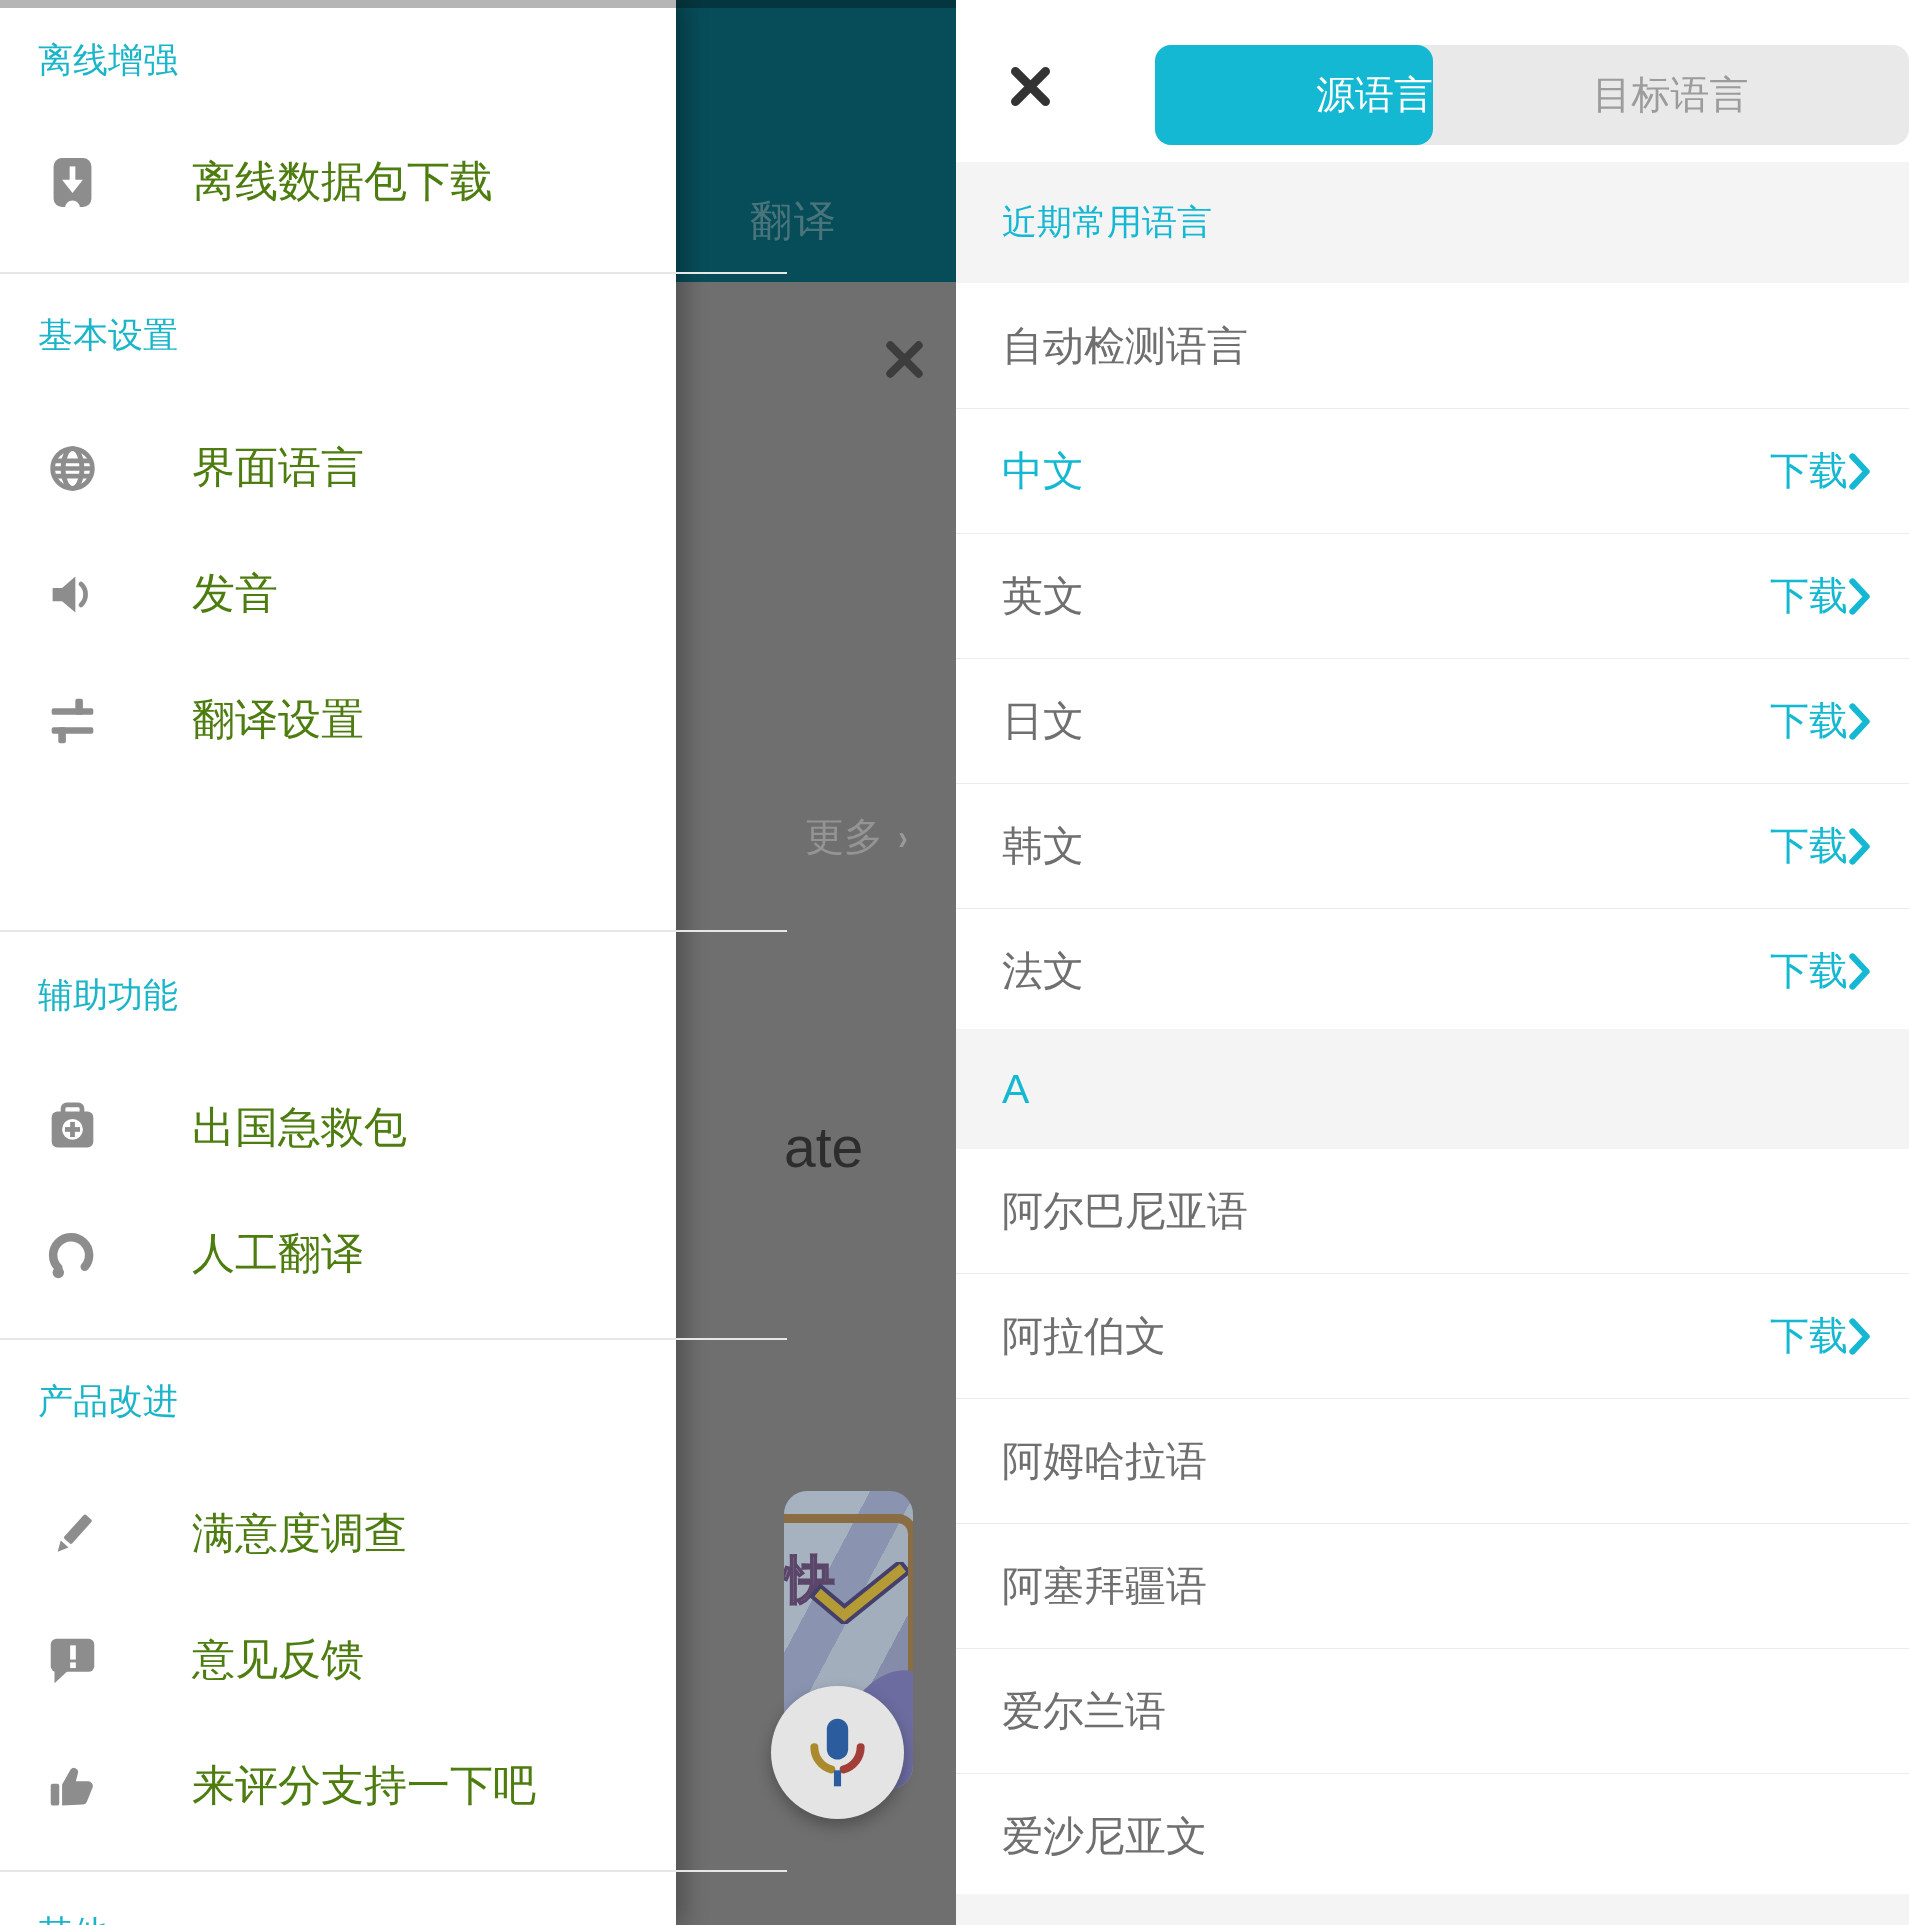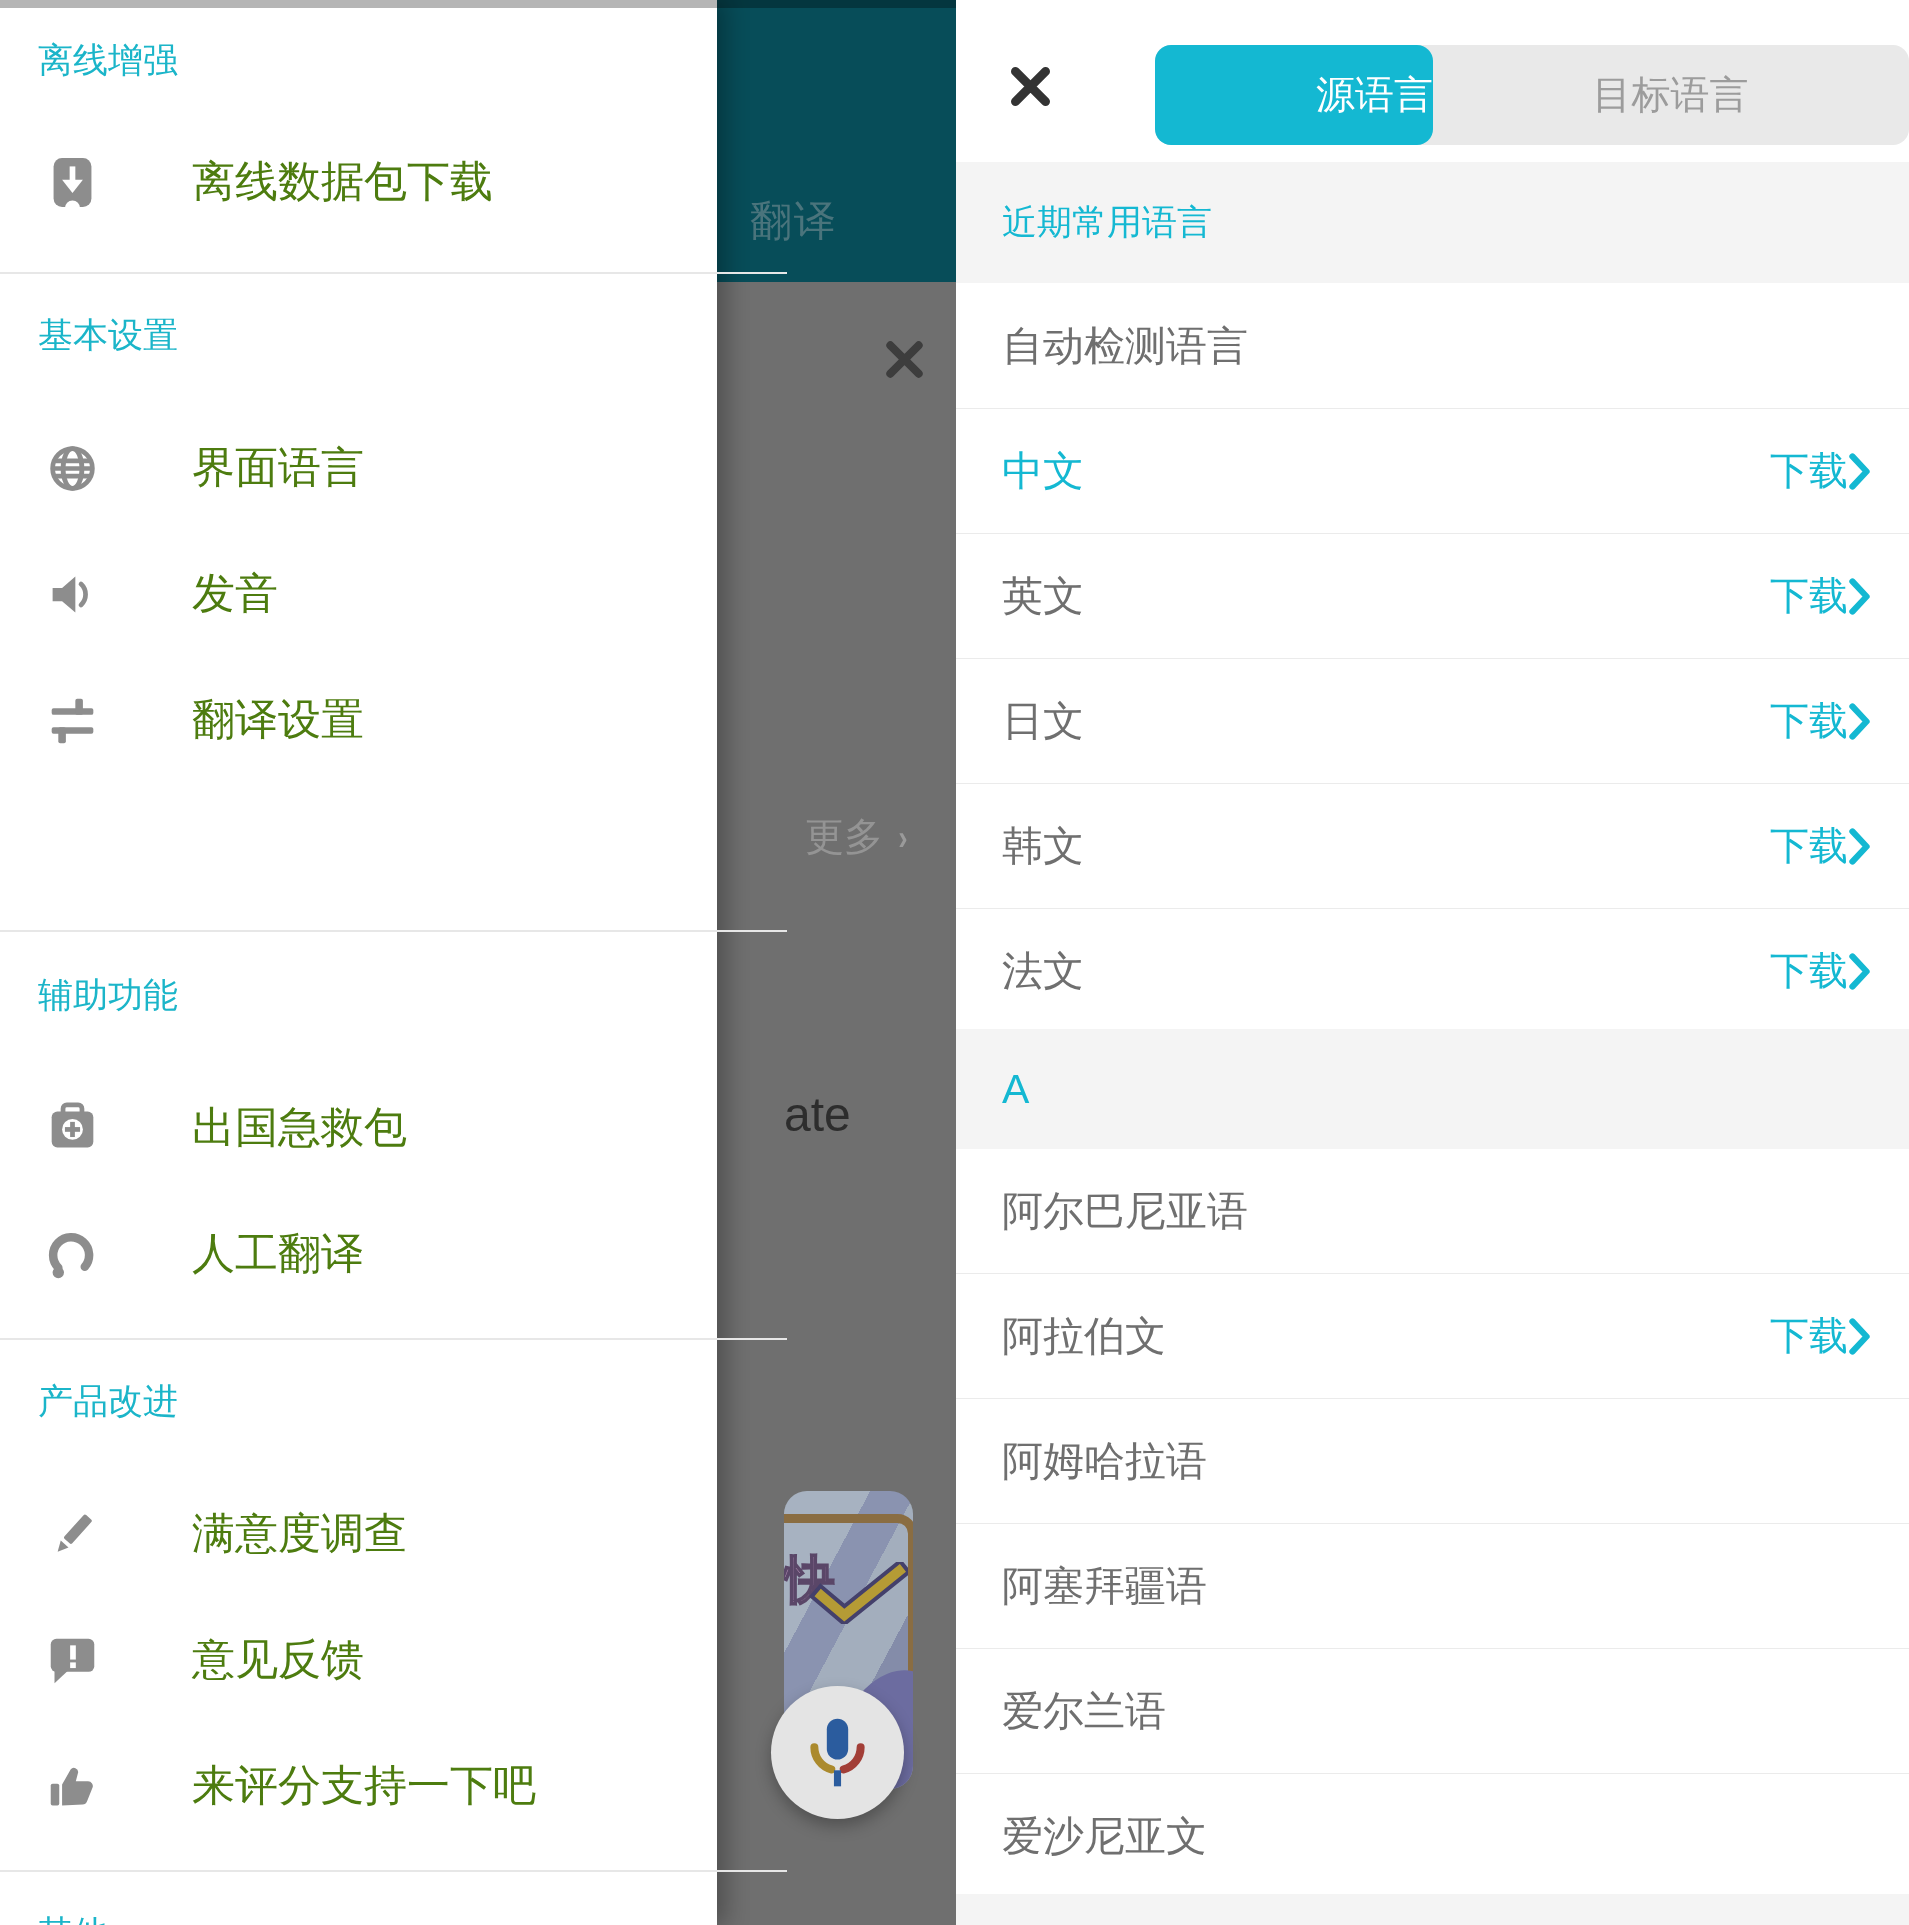--- a/index.html
+++ b/index.html
@@ -6,33 +6,33 @@
   body{font-family:"Liberation Sans","DejaVu Sans",sans-serif;}
   #screen{position:relative;width:1910px;height:1926px;overflow:hidden;background:#fff;}
 
   
   .underlay{position:absolute;left:0;top:0;width:956px;height:1926px;background:#6f6f6f;z-index:1;overflow:hidden;}
   .app-header{position:absolute;left:0;top:0;width:956px;height:282px;background:#074d59;}
   .app-title{position:absolute;left:750px;top:193px;font-size:42px;color:#4a747c;letter-spacing:1.8px;white-space:nowrap;}
   .bg-close{position:absolute;left:885px;top:340px;width:39px;height:39px;}
   .more{position:absolute;left:805px;top:810px;display:flex;align-items:center;gap:14px;color:#949494;font-size:39px;}
   .more-chev{font-size:35px;color:#9a9a9a;font-weight:700;transform:scaleX(.8);}
-  .ate{position:absolute;left:784px;top:1087px;font-size:48px;font-weight:500;color:#2d2d2d;}
+  .ate{position:absolute;left:784px;top:1114px;font-size:57px;font-weight:500;color:#2d2d2d;}
   
   .illus{position:absolute;left:784px;top:1491px;width:129px;height:298px;border-radius:23px;overflow:hidden;
          background:linear-gradient(118deg,#a7b2c1 0 30%,#8a93b0 30% 46%,#a3aebd 46% 66%,#848ca9 66% 82%,#9aa3b5 82%);}
   .illus-frame{position:absolute;left:-62px;top:23px;width:177px;height:223px;border:9.8px solid #8a6d42;border-radius:19.5px;}
   .illus-char{position:absolute;left:0px;top:55px;font-size:51px;font-weight:700;color:#b690b6;-webkit-text-stroke:1.8px #5a4668;}
   .illus-check{position:absolute;left:25px;top:71px;}
   .illus-blob{position:absolute;right:-32px;bottom:-30px;width:106px;height:151px;background:#6c6ca0;border-radius:50%;transform:rotate(20deg);}
   .micbtn{position:absolute;left:771px;top:1686px;width:133px;height:133px;border-radius:50%;background:#e4e4e4;
           box-shadow:0 7px 16px rgba(0,0,0,.28);display:flex;align-items:center;justify-content:center;}
 
   
-  .drawer{position:absolute;left:0;top:0;width:717px;height:1926px;background:#ffffff;z-index:10;box-shadow:8.9px 0 23px rgba(0,0,0,.30);}
+  .drawer{position:absolute;left:0;top:0;width:652px;height:1926px;background:#ffffff;z-index:10;box-shadow:8.9px 0 23px rgba(0,0,0,.30);padding-left:24px;}
   .sec-h{position:absolute;left:38px;font-size:35px;color:#1bb5c9;white-space:nowrap;}
   .mrow{position:absolute;left:0;width:787px;height:126px;display:flex;align-items:center;cursor:pointer;}
   .micon{width:53px;height:53px;margin-left:46px;flex:0 0 auto;}
   .micon svg{width:53px;height:53px;display:block;}
   .mlabel{margin-left:93px;font-size:43px;color:#4d7c0f;white-space:nowrap;}
   .ddiv{position:absolute;left:0;width:787px;height:1.8px;background:#e7e7e7;}
 
   
   .statusbar{position:absolute;left:0;top:0;width:956px;height:8px;background:rgba(0,0,0,.29);z-index:20;}
 

